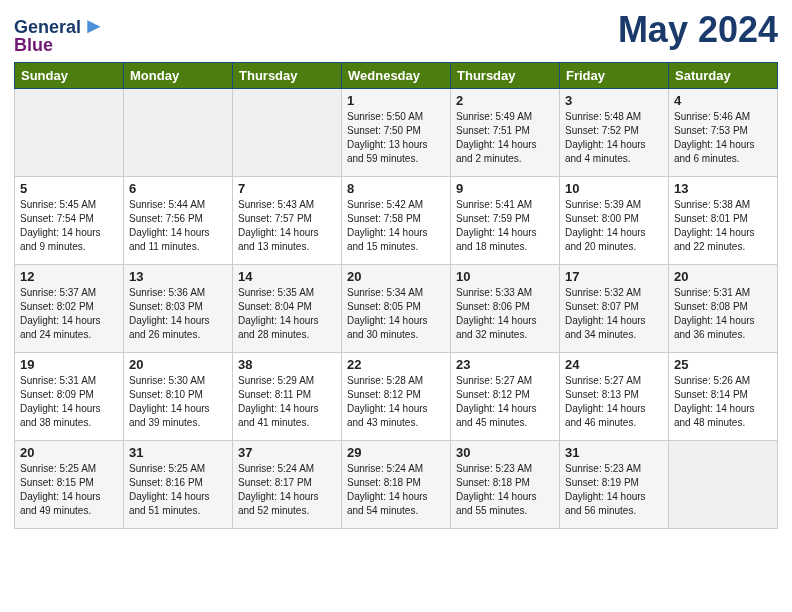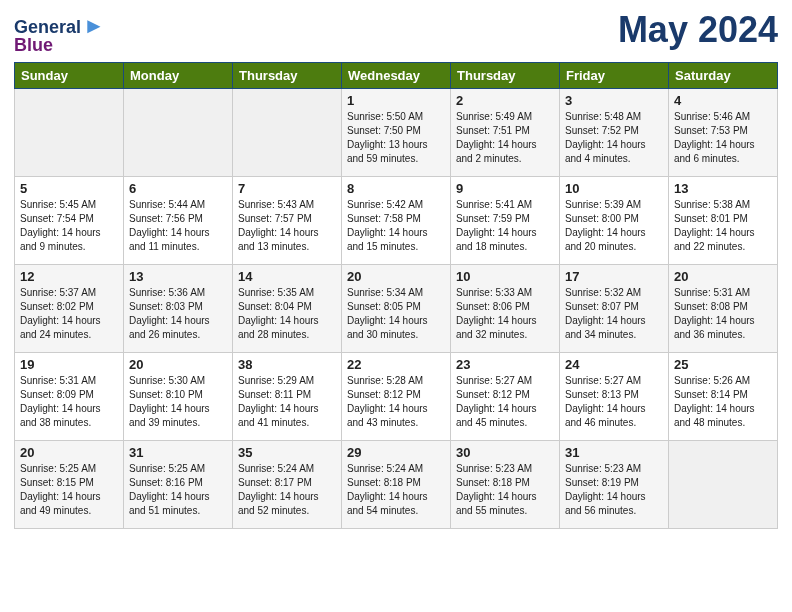--- a/index.html
+++ b/index.html
@@ -233,21 +233,21 @@
         <tr>
           <td>
             <div class="day-num">20</div>
             <div class="day-info">Sunrise: 5:25 AM<br>Sunset: 8:15 PM<br>Daylight: 14 hours<br>and 49 minutes.</div>
           </td>
           <td>
             <div class="day-num">31</div>
             <div class="day-info">Sunrise: 5:25 AM<br>Sunset: 8:16 PM<br>Daylight: 14 hours<br>and 51 minutes.</div>
           </td>
           <td>
-            <div class="day-num">35</div>
+            <div class="day-num">37</div>
             <div class="day-info">Sunrise: 5:24 AM<br>Sunset: 8:17 PM<br>Daylight: 14 hours<br>and 52 minutes.</div>
           </td>
           <td>
             <div class="day-num">29</div>
             <div class="day-info">Sunrise: 5:24 AM<br>Sunset: 8:18 PM<br>Daylight: 14 hours<br>and 54 minutes.</div>
           </td>
           <td>
             <div class="day-num">30</div>
             <div class="day-info">Sunrise: 5:23 AM<br>Sunset: 8:18 PM<br>Daylight: 14 hours<br>and 55 minutes.</div>
           </td>

